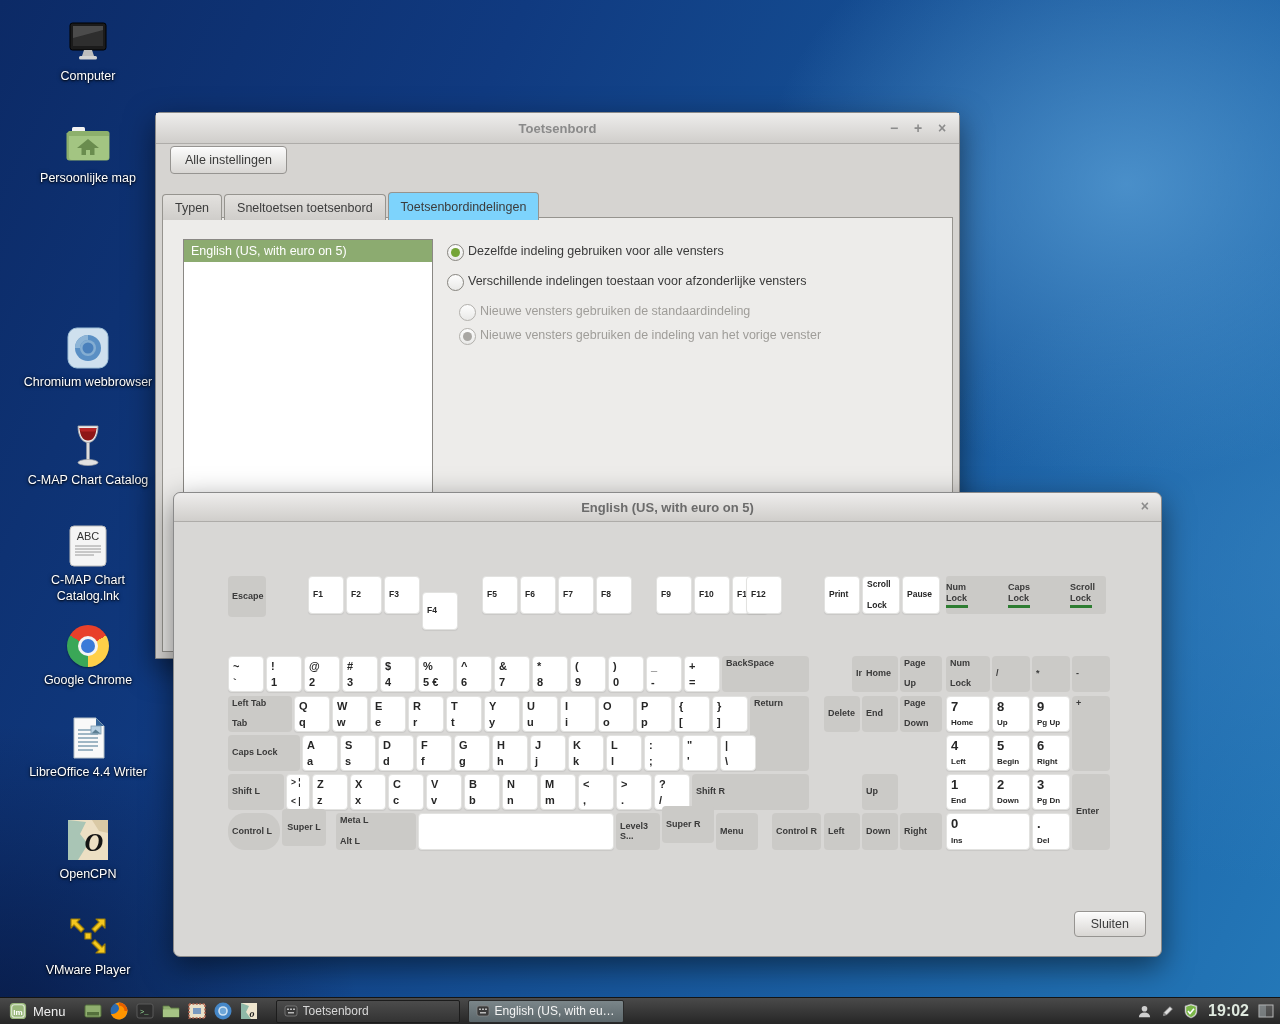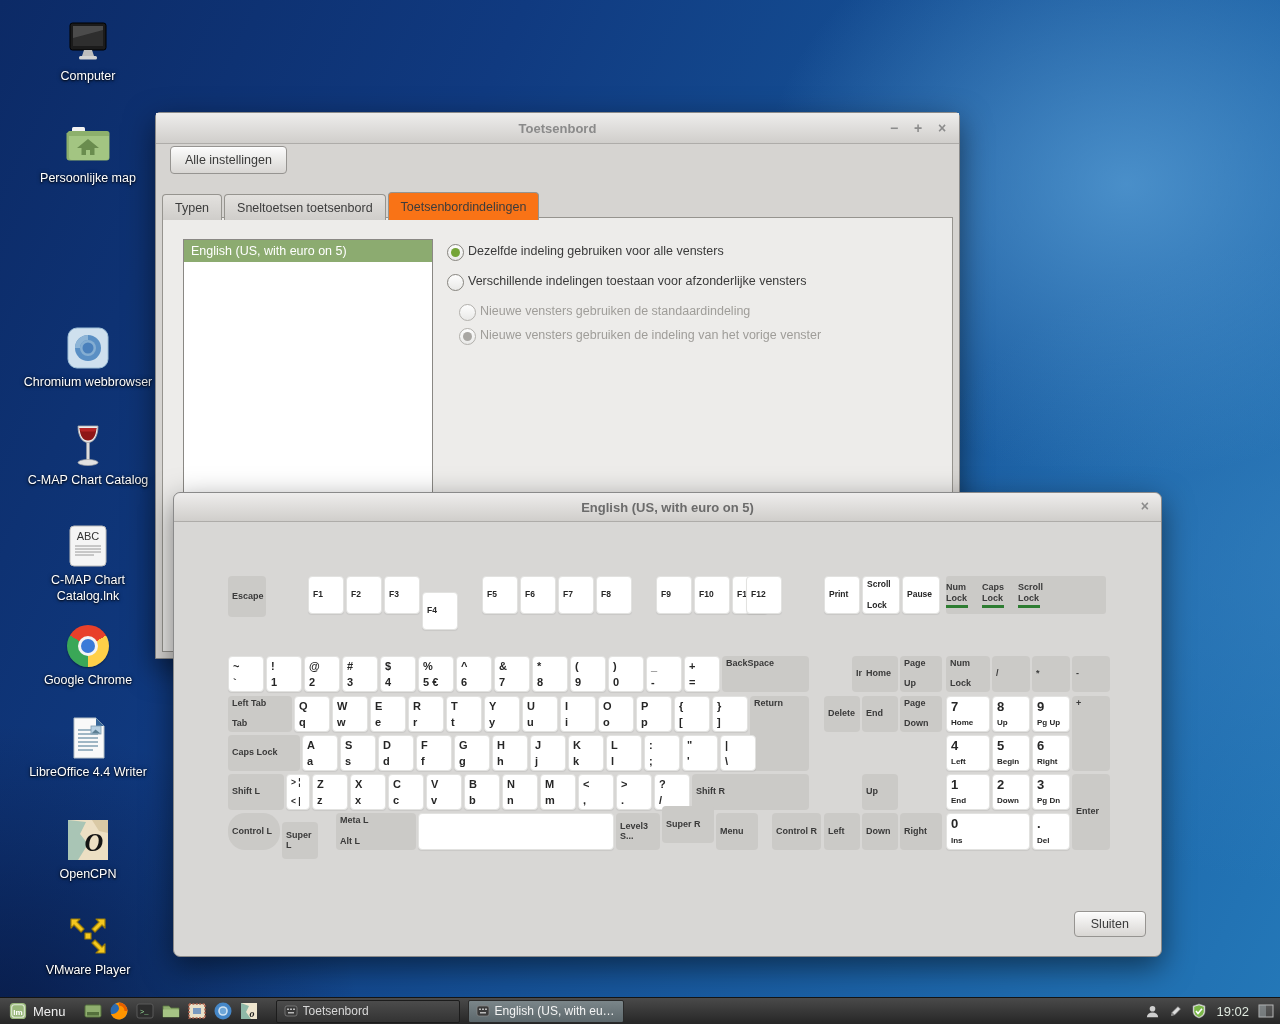--- a/index.html
+++ b/index.html
@@ -26,21 +26,21 @@
   .winctrl{position:absolute;right:10px;top:0;height:100%;display:flex;align-items:center;gap:10px}
   .winctrl span{font-size:14px;font-weight:bold;color:#8c8c8c;width:14px;text-align:center;cursor:default}
   
   #settings{left:155px;top:112px;width:803px;height:545px;border-radius:5px 5px 0 0;z-index:1}
   .btn{display:inline-block;background:linear-gradient(#fcfcfc,#d8d6d3);border:1px solid #969491;border-radius:4px;
     font-size:12.5px;color:#3a3a3a;padding:6px 14px;box-shadow:0 1px 0 rgba(255,255,255,.6) inset}
   #alle-btn{position:absolute;left:14px;top:33px}
   .tabbar{position:absolute;left:6px;top:79px;display:flex;align-items:flex-end;gap:2px;z-index:3}
   .tab{height:25px;display:flex;align-items:center;padding:0 12px;font-size:12.5px;color:#3c3c3c;
     background:linear-gradient(#e3e1de,#cfcdca);border:1px solid #96948f;border-bottom:none;border-radius:4px 4px 0 0}
-  .tab.active{height:27px;background:#f97316;position:relative}
+  .tab.active{height:27px;background:#7dd3fc;position:relative}
   .tabpage{position:absolute;left:6px;right:6px;top:104px;bottom:6px;background:#edecea;border:1px solid #96948f}
   .layoutlist{position:absolute;left:20px;top:21px;width:248px;height:395px;background:#fff;border:1px solid #8a8884}
   .layout-item{padding:4px 7px;font-size:12.5px;color:#2e2e2e}
   .layout-item.sel{background:#8cab70;color:#fff}
   .opt{position:absolute;display:flex;align-items:flex-start;gap:4px}
   .radio{width:15px;height:15px;border-radius:50%;background:linear-gradient(#fdfdfd,#e9e9e7);border:1px solid #87857f;position:relative;flex:none}
   .radio.sel::after{content:"";position:absolute;inset:3px;border-radius:50%;background:#74a437}
   .opt.dis .radio{border-color:#b2b0ac}
   .opt.dis .radio.sel::after{background:#a9a7a3}
   .optlabel{font-size:12.5px;color:#3a3a3a}
@@ -54,21 +54,21 @@
   .key{position:absolute;box-sizing:border-box;border-radius:4px;display:flex;flex-direction:column;justify-content:space-between;
     padding:3px 4px;font-size:11px;font-weight:bold;color:#262626;line-height:1.1;overflow:hidden}
   .key.wh{background:#fff;border:1px solid #e2e2e0;box-shadow:0 1px 1px rgba(0,0,0,.07)}
   .key.g{background:#cbcac7;color:#3a3a3a;font-size:9px}
   .key.fn{font-size:8.5px}
   .key.np .t{font-size:13px}
   .key.np .b{font-size:8px}
   .key.one{justify-content:center}
   .key.top{justify-content:flex-start}
   .indpanel{position:absolute;left:718px;top:0;width:160px;height:38px;background:#cbcac7;border-radius:3px;
-    display:flex;align-items:center;justify-content:flex-start}
+    display:flex;align-items:center;justify-content:space-between}
   .ind{font-size:9px;font-weight:bold;color:#3a3a3a;text-align:left;width:36px;line-height:1.15}
   .indbar{width:22px;height:3px;background:#2e7d32;margin-top:2px}
   #sluiten-btn{position:absolute;right:15px;top:418px;padding:5px 16px}
   
   .taskbar{position:absolute;left:0;bottom:0;width:1280px;height:26px;z-index:10;
     background:linear-gradient(#4a4a4a,#262626);border-top:1px solid #141414;display:flex;align-items:center}
   .menu-btn{display:flex;align-items:center;gap:6px;padding:0 9px;height:100%}
   .menu-btn svg{width:18px;height:18px}
   .menu-label{font-size:13px;color:#eee}
   .launchers{display:flex;align-items:center;gap:5px;margin-left:8px}
@@ -77,21 +77,21 @@
   .taskbtns{display:flex;align-items:center;gap:8px;margin-left:16px}
   .taskbtn{height:21px;display:flex;align-items:center;gap:5px;padding:0 7px;border:1px solid #1c1c1c;border-radius:2px;
     background:linear-gradient(#4c4c4c,#333);color:#d8d8d8;font-size:12px;white-space:nowrap;overflow:hidden}
   .taskbtn svg{width:14px;height:14px;flex:none}
   .taskbtn.active{background:linear-gradient(#7b868a,#5c676b);color:#f4f4f4;border-color:#2a2a2a}
   .taskbtn .tlabel{overflow:hidden;text-overflow:ellipsis}
   #tb-toetsenbord{width:168px}
   #tb-english{width:140px}
   .tray{margin-left:auto;display:flex;align-items:center;gap:9px;padding-right:6px;height:100%}
   .tray svg{display:block}
-  .clock{font-size:13px;font-weight:normal;color:#dfe9df}
+  .clock{font-size:16px;font-weight:bold;color:#dfe9df}
 </style>
 </head>
 <body>
 
 <div class="desktop">
 
   <div>
       <div class="dicon" style="top: 18px;">
         <div class="dicon-img">
           <svg viewBox="0 0 48 48">
@@ -595,21 +595,21 @@
         <div class="key wh np" style="left: 804px; top: 198px; width: 38px; height: 36px;">
           <span class="t">3</span>
           <span class="b">Pg Dn</span>
         </div>
         <div class="key g one" style="left: 844px; top: 198px; width: 38px; height: 76px;">
           <span class="t">Enter</span>
         </div>
         <div class="key g one" style="left: 0px; top: 237px; width: 52px; height: 37px; border-radius: 17px;">
           <span class="t">Control L</span>
         </div>
-        <div class="key g one" style="left: 54px; top: 246px; width: 36px; height: 37px;">
+        <div class="key g one" style="left: 54px; top: 233px; width: 44px; height: 37px; text-align: center;">
           <span class="t">Super L</span>
         </div>
         <div class="key g" style="left: 108px; top: 237px; width: 80px; height: 37px;">
           <span class="t">Meta L</span>
           <span class="b">Alt L</span>
         </div>
         <div class="key wh one" style="left: 190px; top: 237px; width: 196px; height: 37px;"></div>
         <div class="key g one" style="left: 388px; top: 237px; width: 44px; height: 37px;">
           <span class="t">Level3 S...</span>
         </div>

